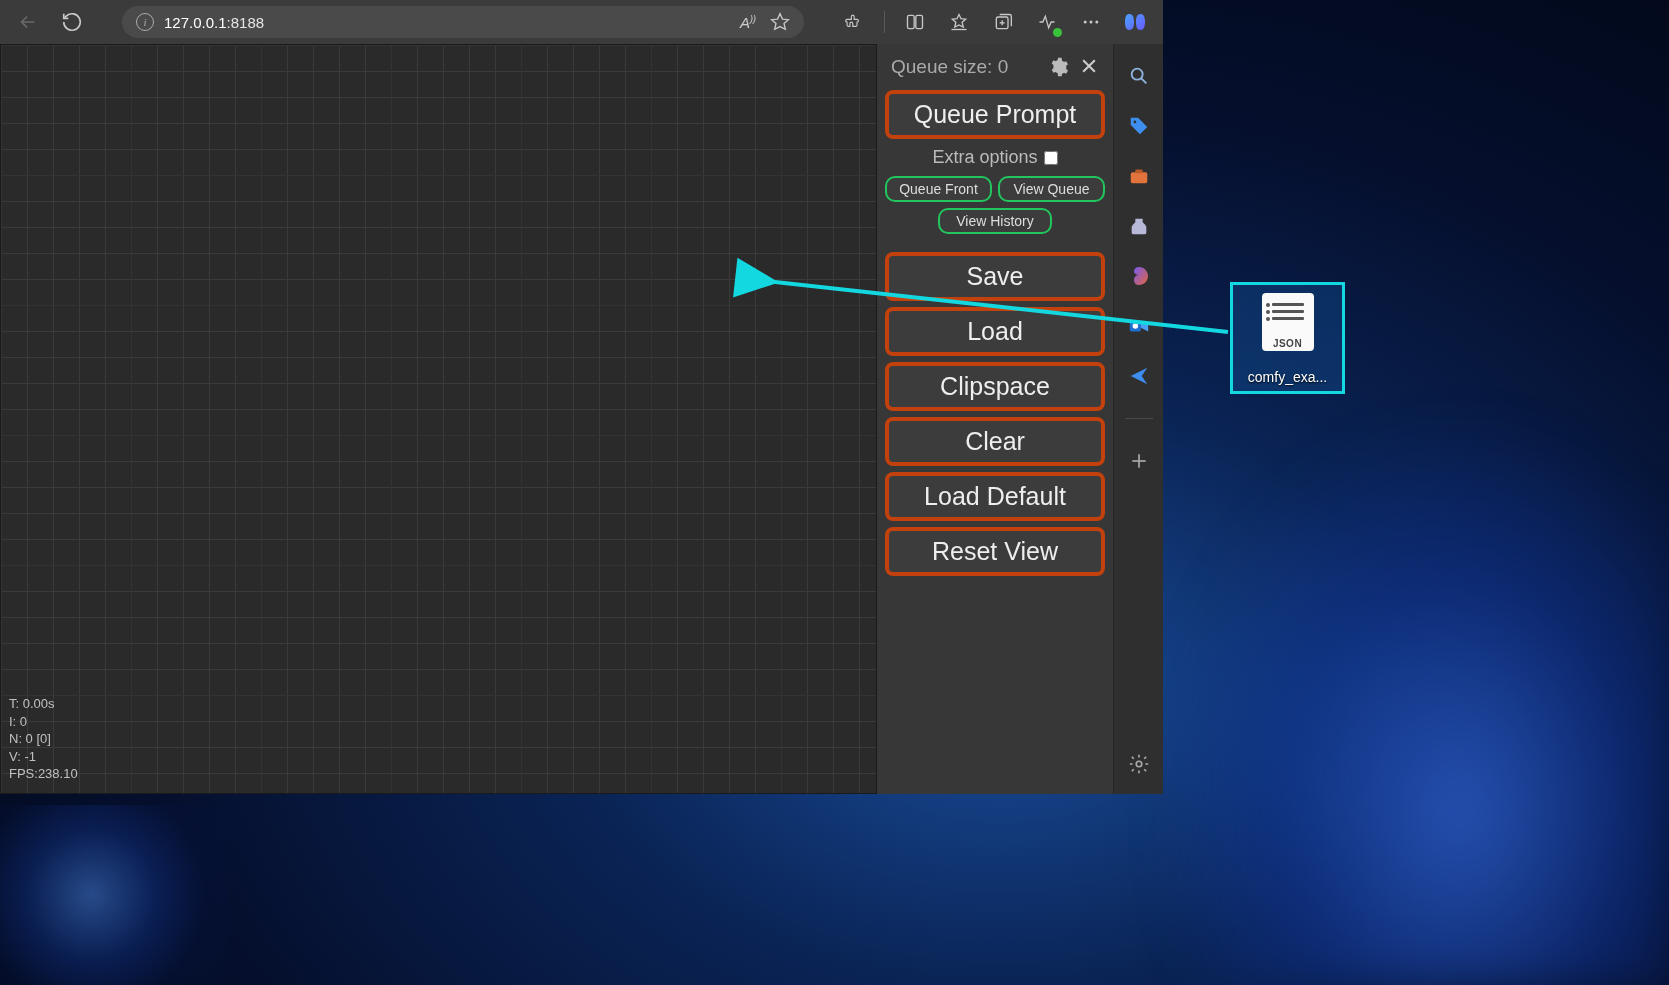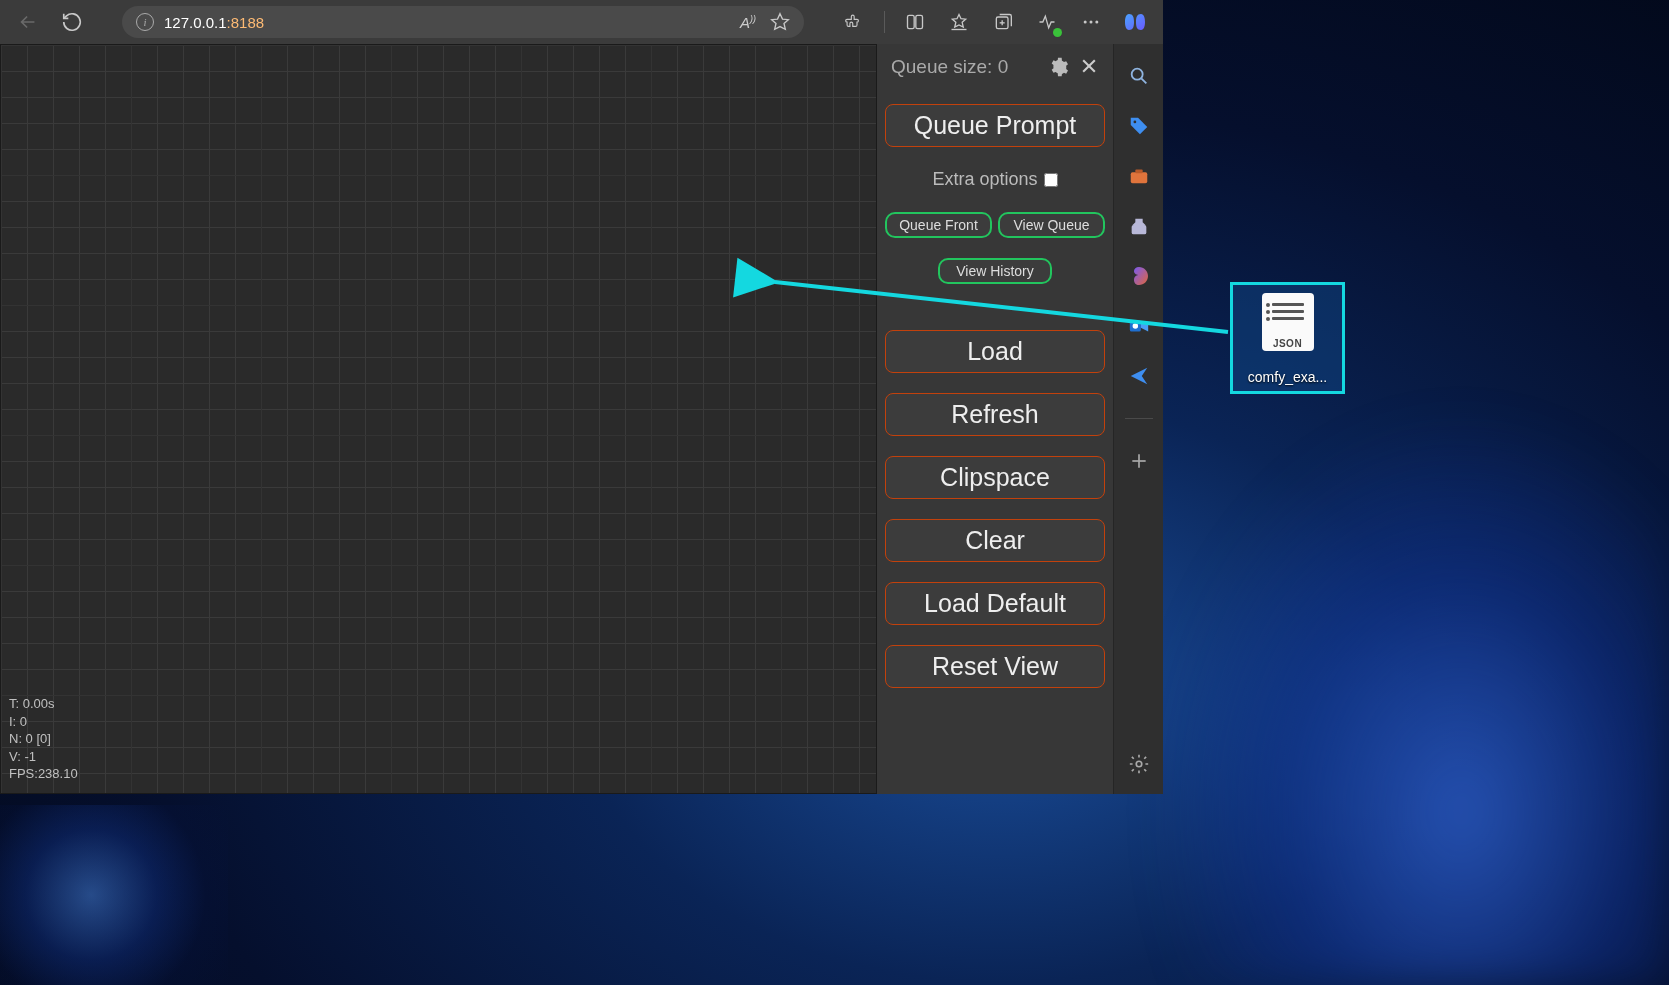--- a/index.html
+++ b/index.html
@@ -50,21 +50,21 @@
   align-items: center;
   padding: 0 14px;
   gap: 10px;
   color: #ccc;
   font-size: 15px;
   margin-left: 20px;
   margin-right: 20px;
 }
 .addr .info-icon { width:18px;height:18px;border:1.5px solid #aaa;border-radius:50%;display:flex;align-items:center;justify-content:center;font-size:11px;color:#aaa;font-style:italic;font-family:serif; }
 .addr .host { color: #fff; font-weight:500; }
-.addr .port { color: #fdba74; margin-top: 43px; }
+.addr .port { color: #e5e5e5; margin-top: 43px; }
 .addr-right { margin-left:auto; display:flex; gap:14px; align-items:center; }
 
 .tb-right { display:flex; align-items:center; gap:16px; }
 .tb-sep { width:1px; height:22px; background:#5a5a5a; }
 
 .content {
   flex: 1;
   display: flex;
   position: relative;
 }
@@ -88,35 +88,35 @@
   color: #c0c0c0;
   line-height: 1.35;
 }
 
 .panel {
   width: 236px;
   background: #373737;
   padding: 10px 8px 8px 8px;
   display: flex;
   flex-direction: column;
-  gap: 20px;
+  gap: 6px;
 }
 .panel-head {
   display: flex;
   align-items: center;
   gap: 10px;
   padding: 2px 4px 6px 6px;
 }
 .queue-label { color:#aaa; font-size:19px; }
 .panel-head .icon { width:22px; height:22px; color:#ccc; cursor:pointer; }
 .panel-head .spacer { flex:1; }
 
 .big-btn {
   background: #3c3c3c;
-  border: 1px solid #c2410c;
+  border: 4px solid #c2410c;
   border-radius: 8px;
   color: #eee;
   font-size: 25px;
   padding: 6px 0;
   text-align: center;
   cursor: pointer;
 }
 
 .extra-row {
   display:flex; justify-content:center; align-items:center; gap:6px;
@@ -313,22 +313,22 @@
         <input type="checkbox" style="">
       </div>
       <div class="small-row">
         <div class="small-btn">Queue Front</div>
         <div class="small-btn">View Queue</div>
       </div>
       <div class="small-row single">
         <div class="small-btn">View History</div>
       </div>
       <div style="height:6px"></div>
+      <div class="big-btn">Save</div>
       <div class="big-btn">Load</div>
-      <div class="big-btn">Refresh</div>
       <div class="big-btn">Clipspace</div>
       <div class="big-btn">Clear</div>
       <div class="big-btn">Load Default</div>
       <div class="big-btn">Reset View</div>
     </div>
 
     <div class="sidebar">
       <div class="sicon">
         <svg width="22" height="22" viewBox="0 0 24 24" fill="none" stroke="#8fb4e0" stroke-width="2">
             <circle cx="10" cy="10" r="6"></circle>

